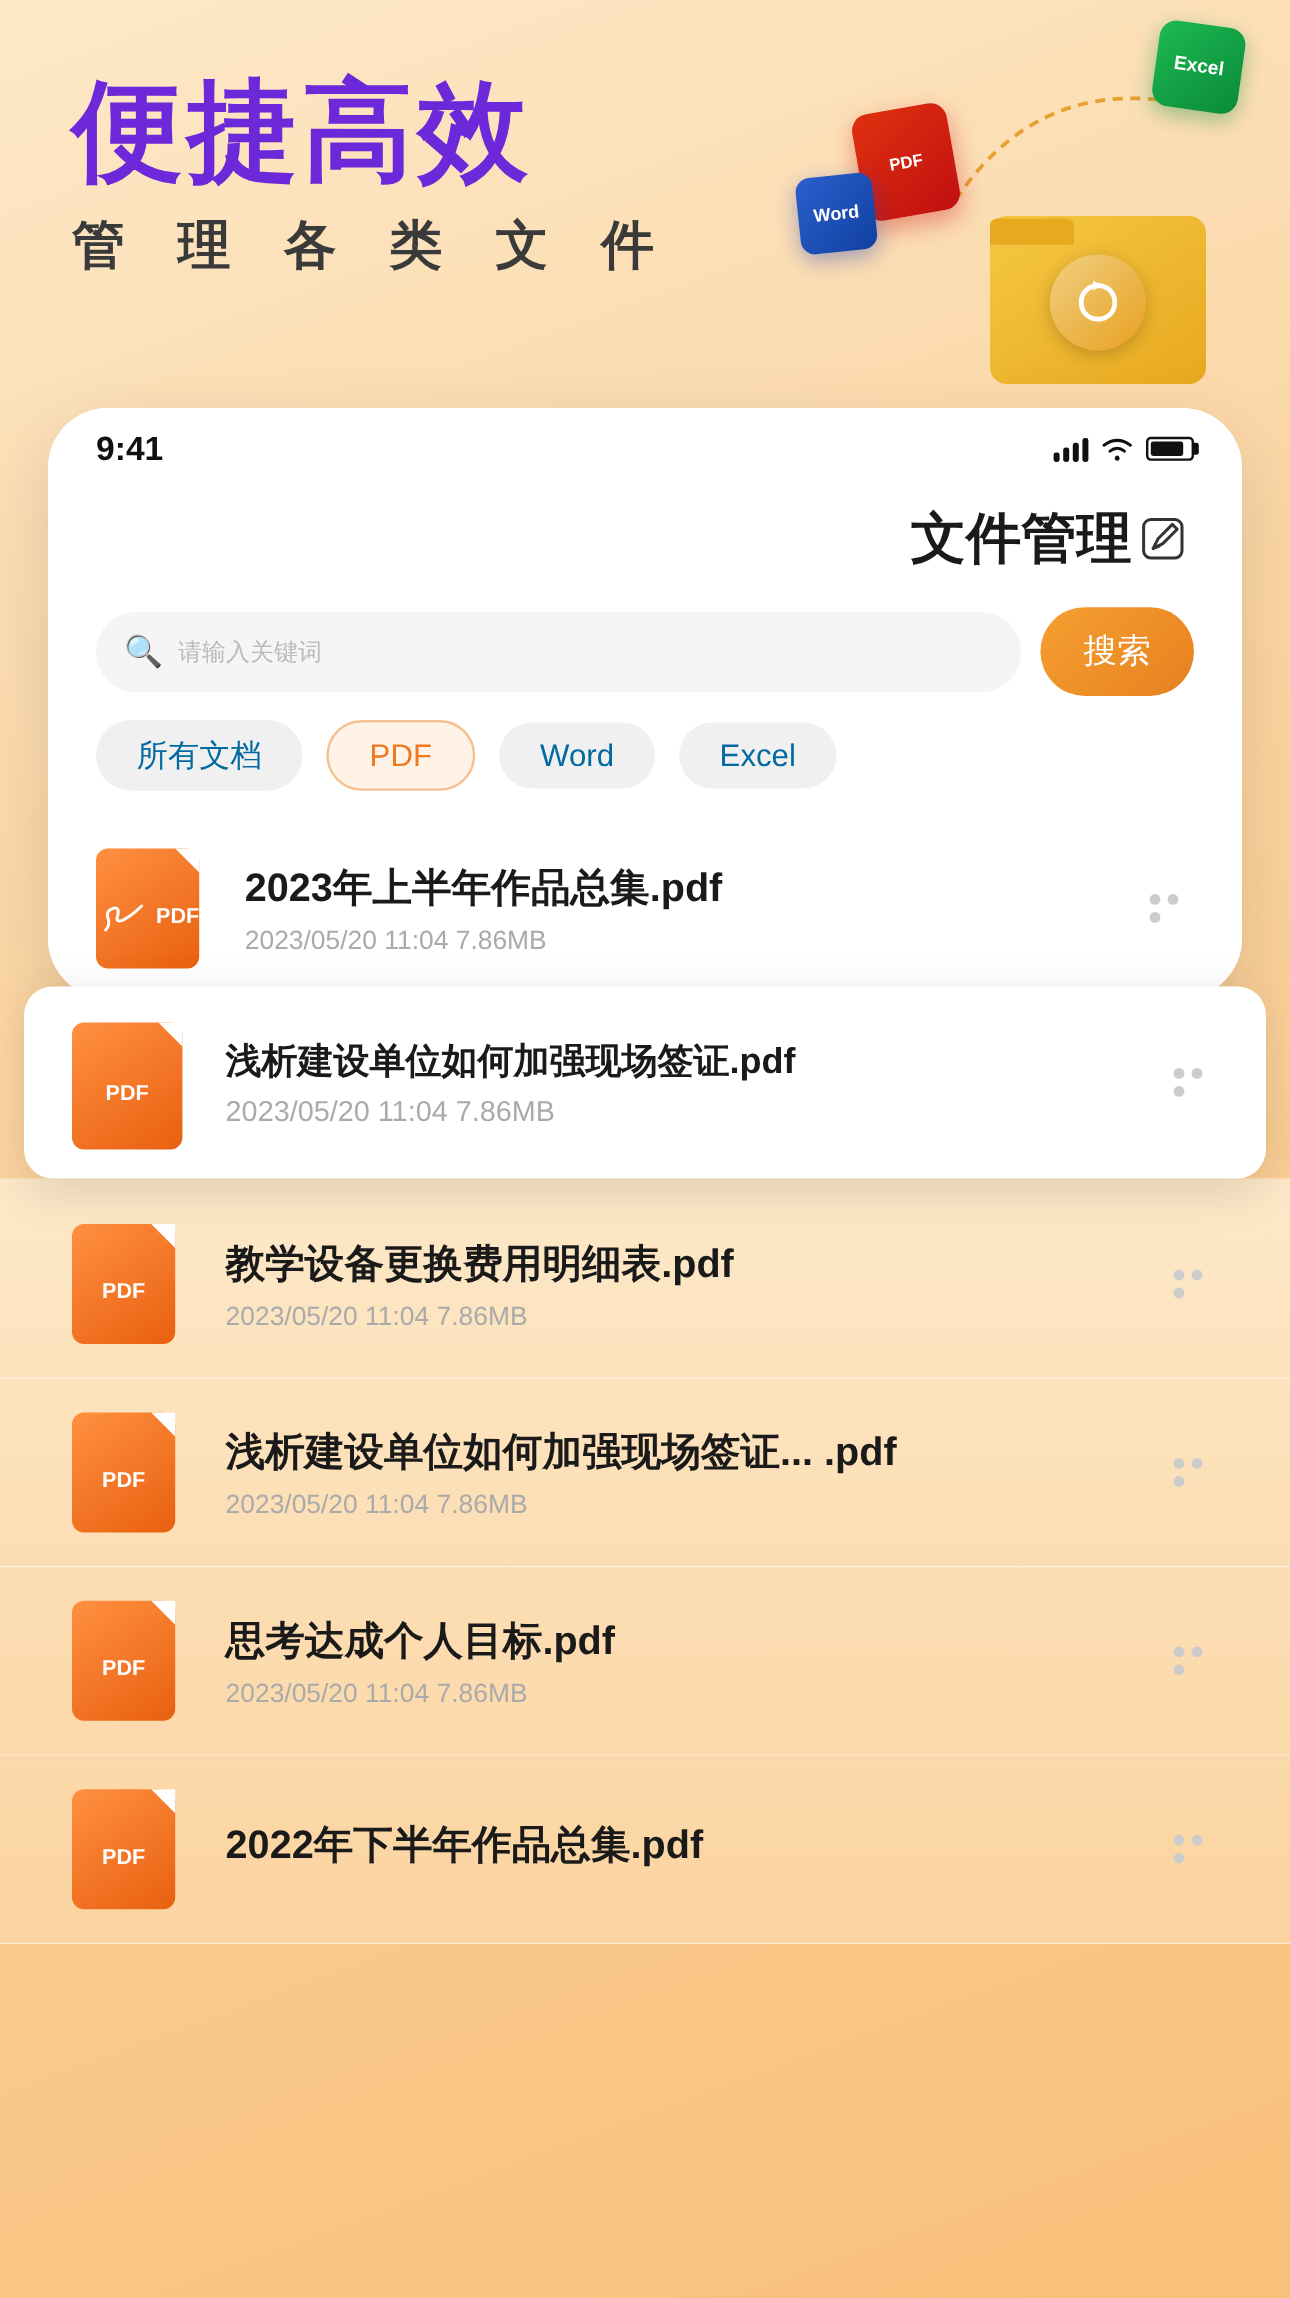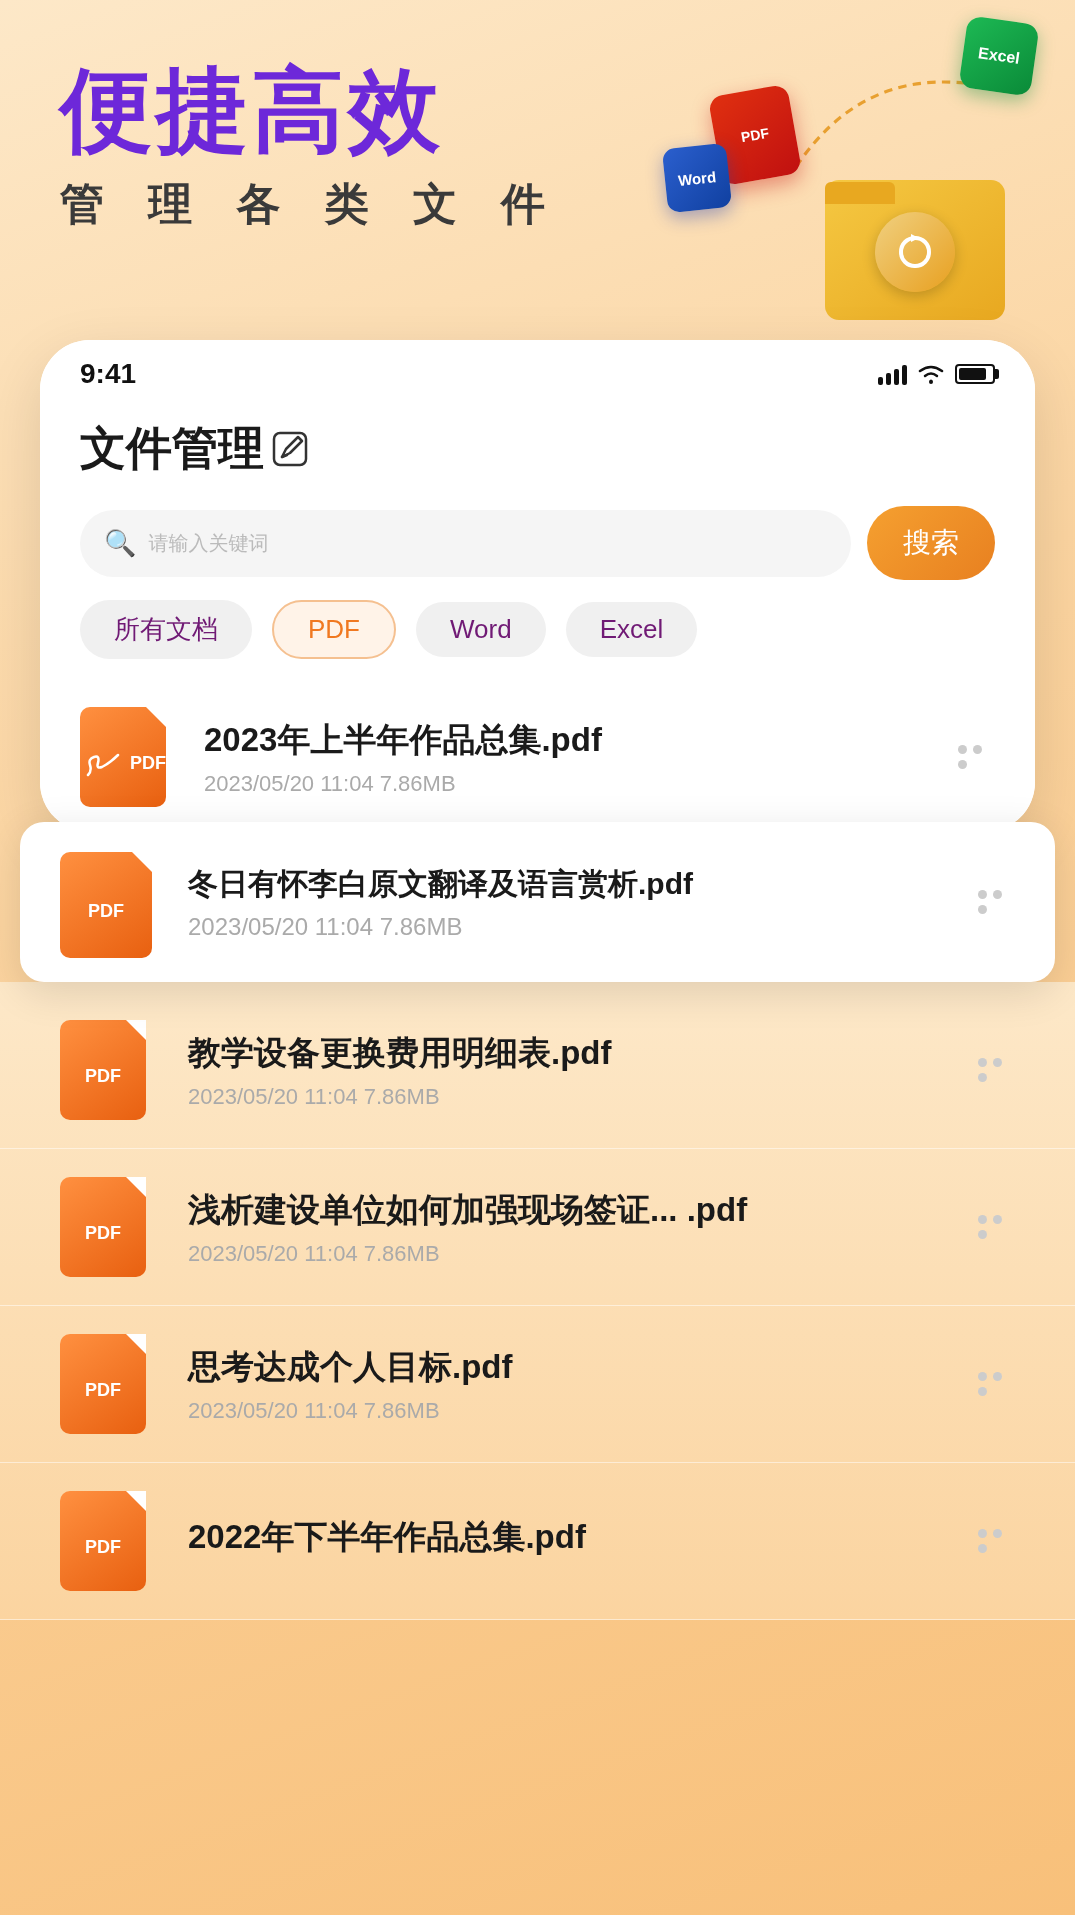--- a/index.html
+++ b/index.html
@@ -130,21 +130,21 @@
     .battery-fill {
       width: 85%;
       height: 100%;
       background: #111;
       border-radius: 2px;
     }
 
     
     .app-header {
       display: flex;
-      justify-content: flex-start;
+      justify-content: flex-end;
       align-items: center;
       padding: 20px 40px 16px;
       background: #fff;
     }
     .app-title {
       font-size: 46px;
       font-weight: 800;
       color: #1a1a1a;
     }
     .edit-icon {
@@ -201,21 +201,21 @@
     }
     .filter-tab {
       padding: 12px 34px;
       border-radius: 30px;
       font-size: 26px;
       cursor: pointer;
       white-space: nowrap;
     }
     .filter-tab.default {
       background: #f0f0f0;
-      color: #701a75;
+      color: #0369a1;
     }
     .filter-tab.active {
       background: #fff3e8;
       color: #f07820;
       border: 2px solid #f5c090;
     }
     .file-item {
       display: flex;
       align-items: center;
       padding: 24px 40px;
@@ -434,21 +434,21 @@
 </div>
 
 <div class="floating-card">
   <div class="file-icon-wrap" style="margin-right:28px;">
     <div class="pdf-file-body" style="width:92px;height:106px;">
       <div class="pdf-file-corner"></div>
       <div class="pdf-label">PDF</div>
     </div>
   </div>
   <div class="file-info">
-    <div class="file-name" style="font-size:30px;">冬日有怀李白原文翻译及语言赏析.pdf</div>
+    <div class="file-name" style="font-size:30px;">浅析建设单位如何加强现场签证.pdf</div>
     <div class="file-meta" style="font-size:24px;">2023/05/20 11:04 7.86MB</div>
   </div>
   <div class="more-icon">
     <div class="dots-icon">
       <div class="dot"></div>
         <div class="dot"></div>
       <div class="dot"></div>
         <div class="dot" style="background:transparent;"></div>
     </div>
   </div>

